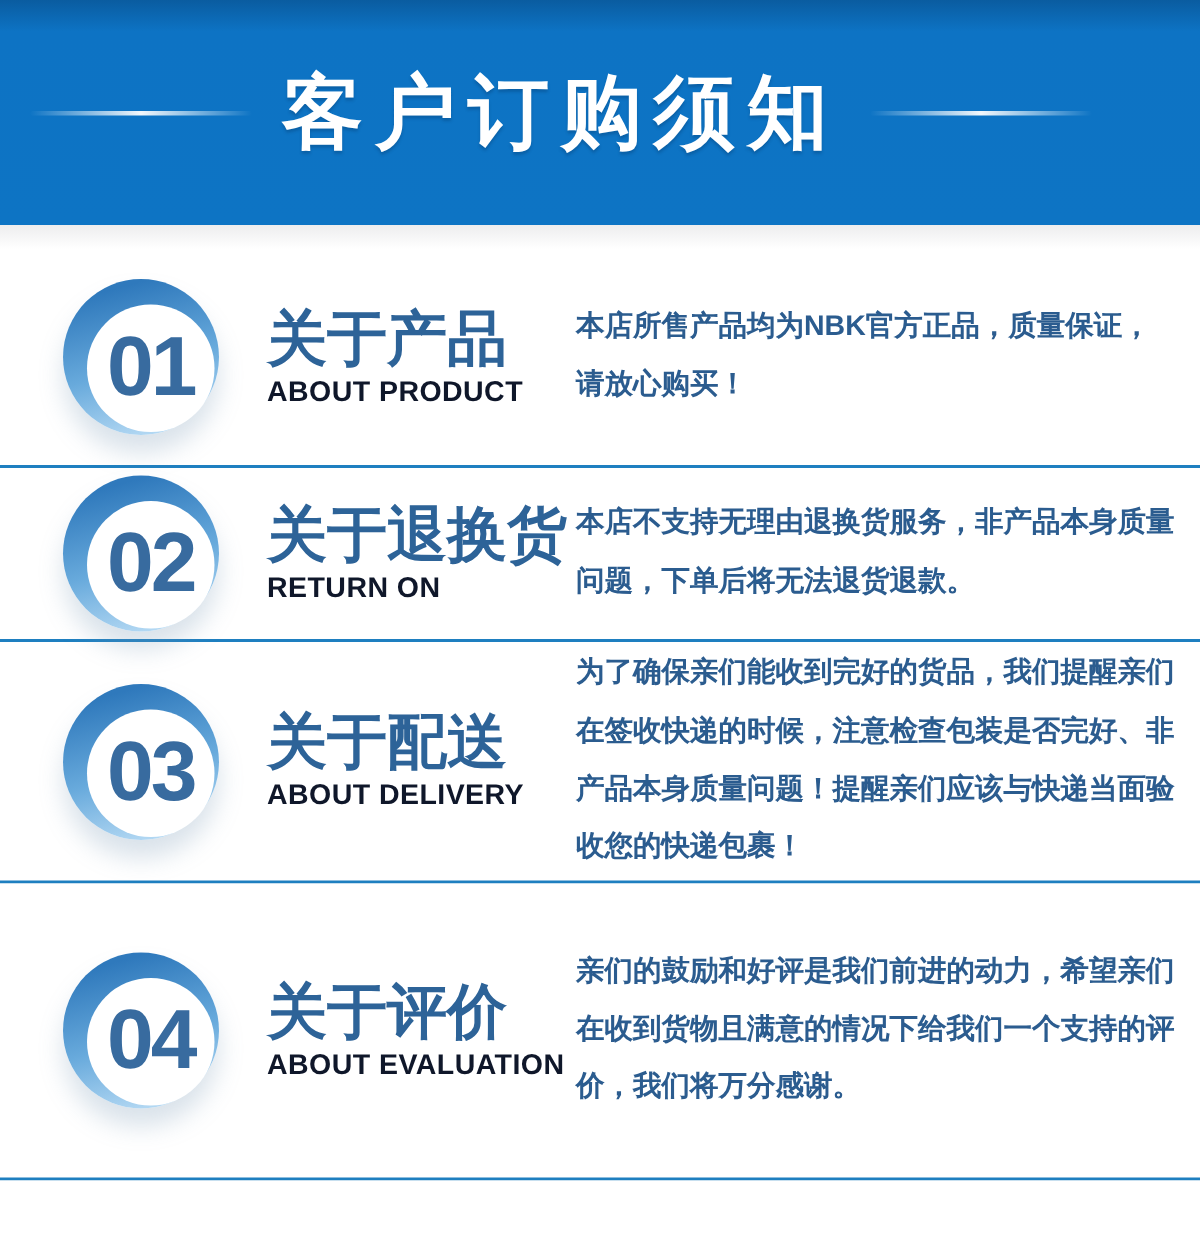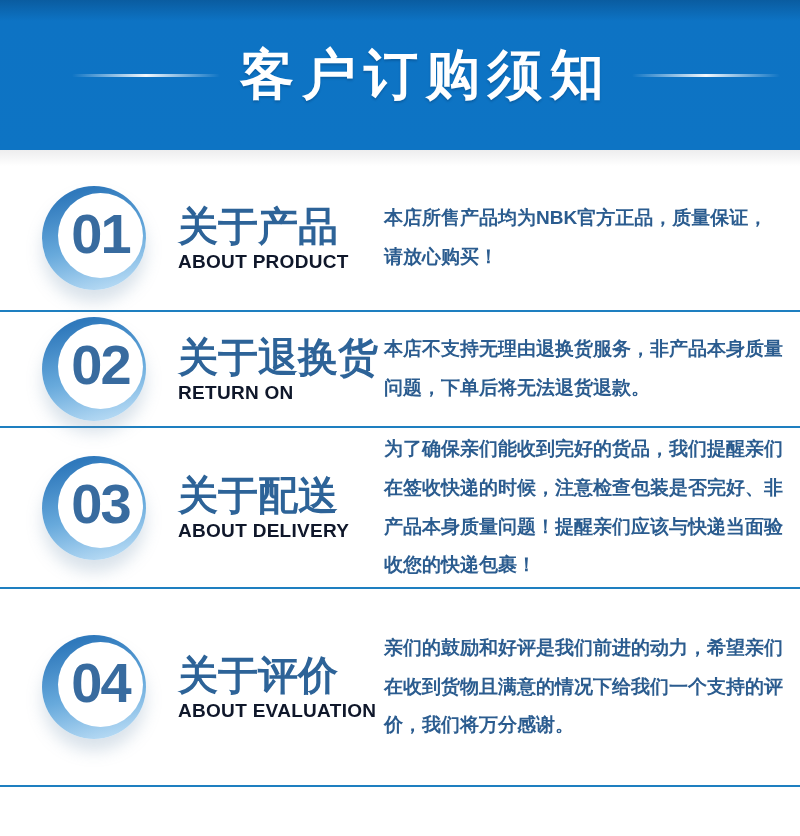--- a/index.html
+++ b/index.html
@@ -6,21 +6,21 @@
   body { font-family:"Liberation Sans","DejaVu Sans",sans-serif; }
   .page {
     width:800px; height:836px; margin:0 auto; background:#ffffff;
     overflow:hidden; position:relative;
   }
 
   
   .banner {
     height:150px; box-sizing:border-box;
     background:linear-gradient(180deg, #0a5ca0 0%, #0d73c4 14%, #0d74c4 100%);
-    display:flex; align-items:center; justify-content:flex-end;
+    display:flex; align-items:center; justify-content:flex-start;
   }
   .banner-title {
     color:#ffffff; font-size:54px; font-weight:900; letter-spacing:8px;
     text-shadow:0 2px 2px rgba(0,40,80,0.25);
     white-space:nowrap;
   }
   .decor-line {
     width:148px; height:3px; border-radius:2px;
     background:linear-gradient(to right, rgba(255,255,255,0), rgba(255,255,255,0.95) 50%, rgba(255,255,255,0));
     margin:0 20px;
@@ -41,21 +41,21 @@
   .section.s4 { height:198px; }
 
   
   .badge {
     position:relative; flex:0 0 auto;
     width:104px; height:104px; border-radius:50%;
     background:linear-gradient(165deg, #2f79bc 12%, #68aadc 55%, #b6daf4 92%);
     box-shadow:0 12px 16px rgba(120,150,180,0.28);
   }
   .badge-inner {
-    position:absolute; top:7px; left:16px;
+    position:absolute; top:17px; left:16px;
     width:85px; height:85px; border-radius:50%;
     background:#ffffff;
     display:flex; align-items:center; justify-content:center;
   }
   .badge-num {
     font-size:56px; font-weight:700; color:#386b9f; letter-spacing:-2px;
     transform:translateY(-2px);
   }
 
   .titles { margin-left:32px; width:202px; flex:0 0 auto; }

